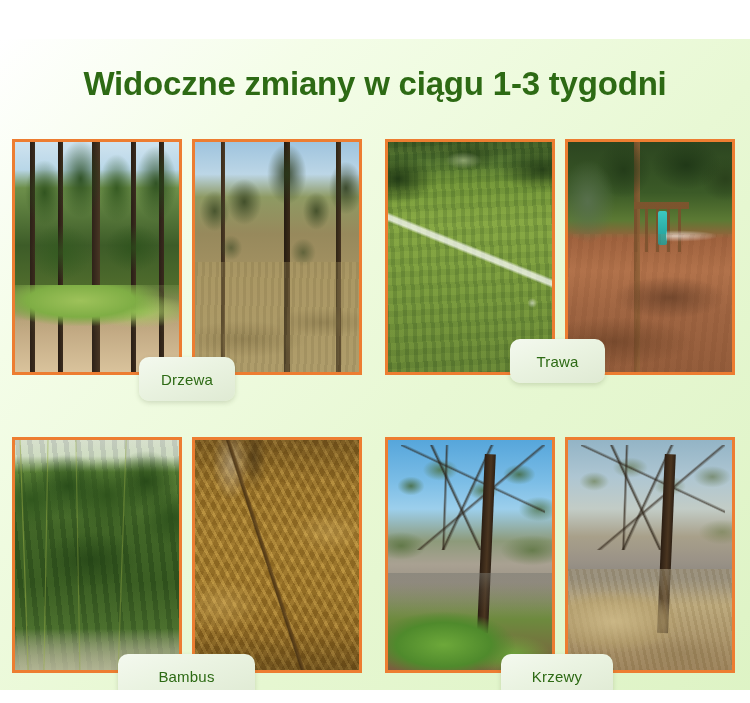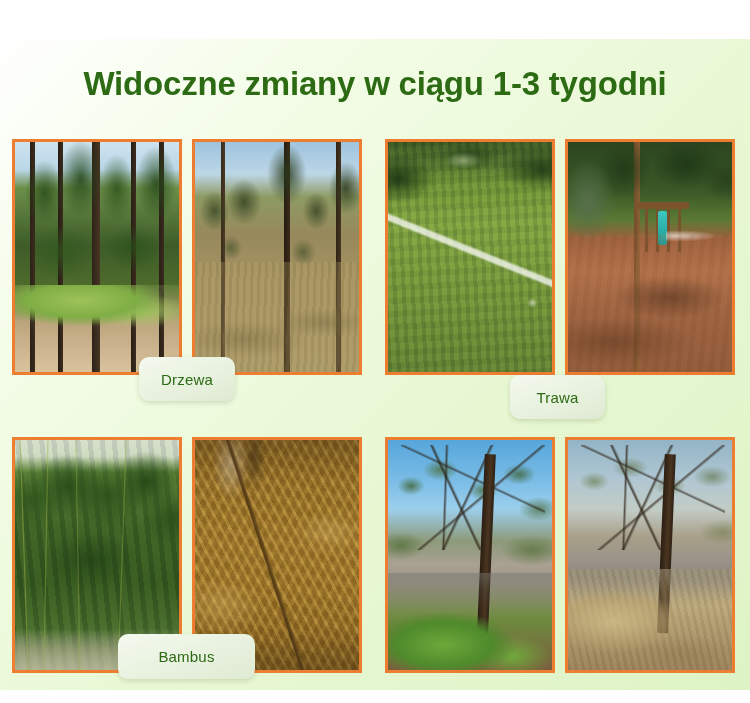--- a/index.html
+++ b/index.html
@@ -315,22 +315,22 @@
     justify-content: center;
     border-radius: 10px;
     background: linear-gradient(160deg, #f4f9ef 0%, #eaf3e1 45%, #dfead3 100%);
     color: #2d6a14;
     font-size: 15px;
     letter-spacing: .2px;
     box-shadow: 0 2px 5px rgba(60,80,40,.18);
     white-space: nowrap;
   }
   .cap-drzewa { left: 139px; top: 318px; width: 96px;  height: 44px; }
-  .cap-trawa  { left: 510px; top: 336px; width: 95px;  height: 44px; }
-  .cap-bambus { left: 118px; top: 595px; width: 137px; height: 45px; }
+  .cap-trawa  { left: 510px; top: 300px; width: 95px;  height: 44px; }
+  .cap-bambus { left: 118px; top: 615px; width: 137px; height: 45px; }
   .cap-krzewy { left: 501px; top: 615px; width: 112px; height: 45px; }
 
   .bottom-strip {
     position: absolute;
     left: 0; top: 690px;
     width: 750px; height: 13px;
     background: #ffffff;
   }
 </style>
 </head>
@@ -387,15 +387,18 @@
         <div class="tree-trunk"></div>
       </div>
     </div>
     <div class="photo">
       <div class="scene s-shrub-dry">
         <div class="tree-canopy"></div>
         <div class="tree-trunk"></div>
       </div>
     </div>
   </div>
+  <div class="caption cap-krzewy">
+    <span>Krzewy</span>
+  </div>
 
 </div>
 <div class="bottom-strip"></div>
 
 </body></html>

